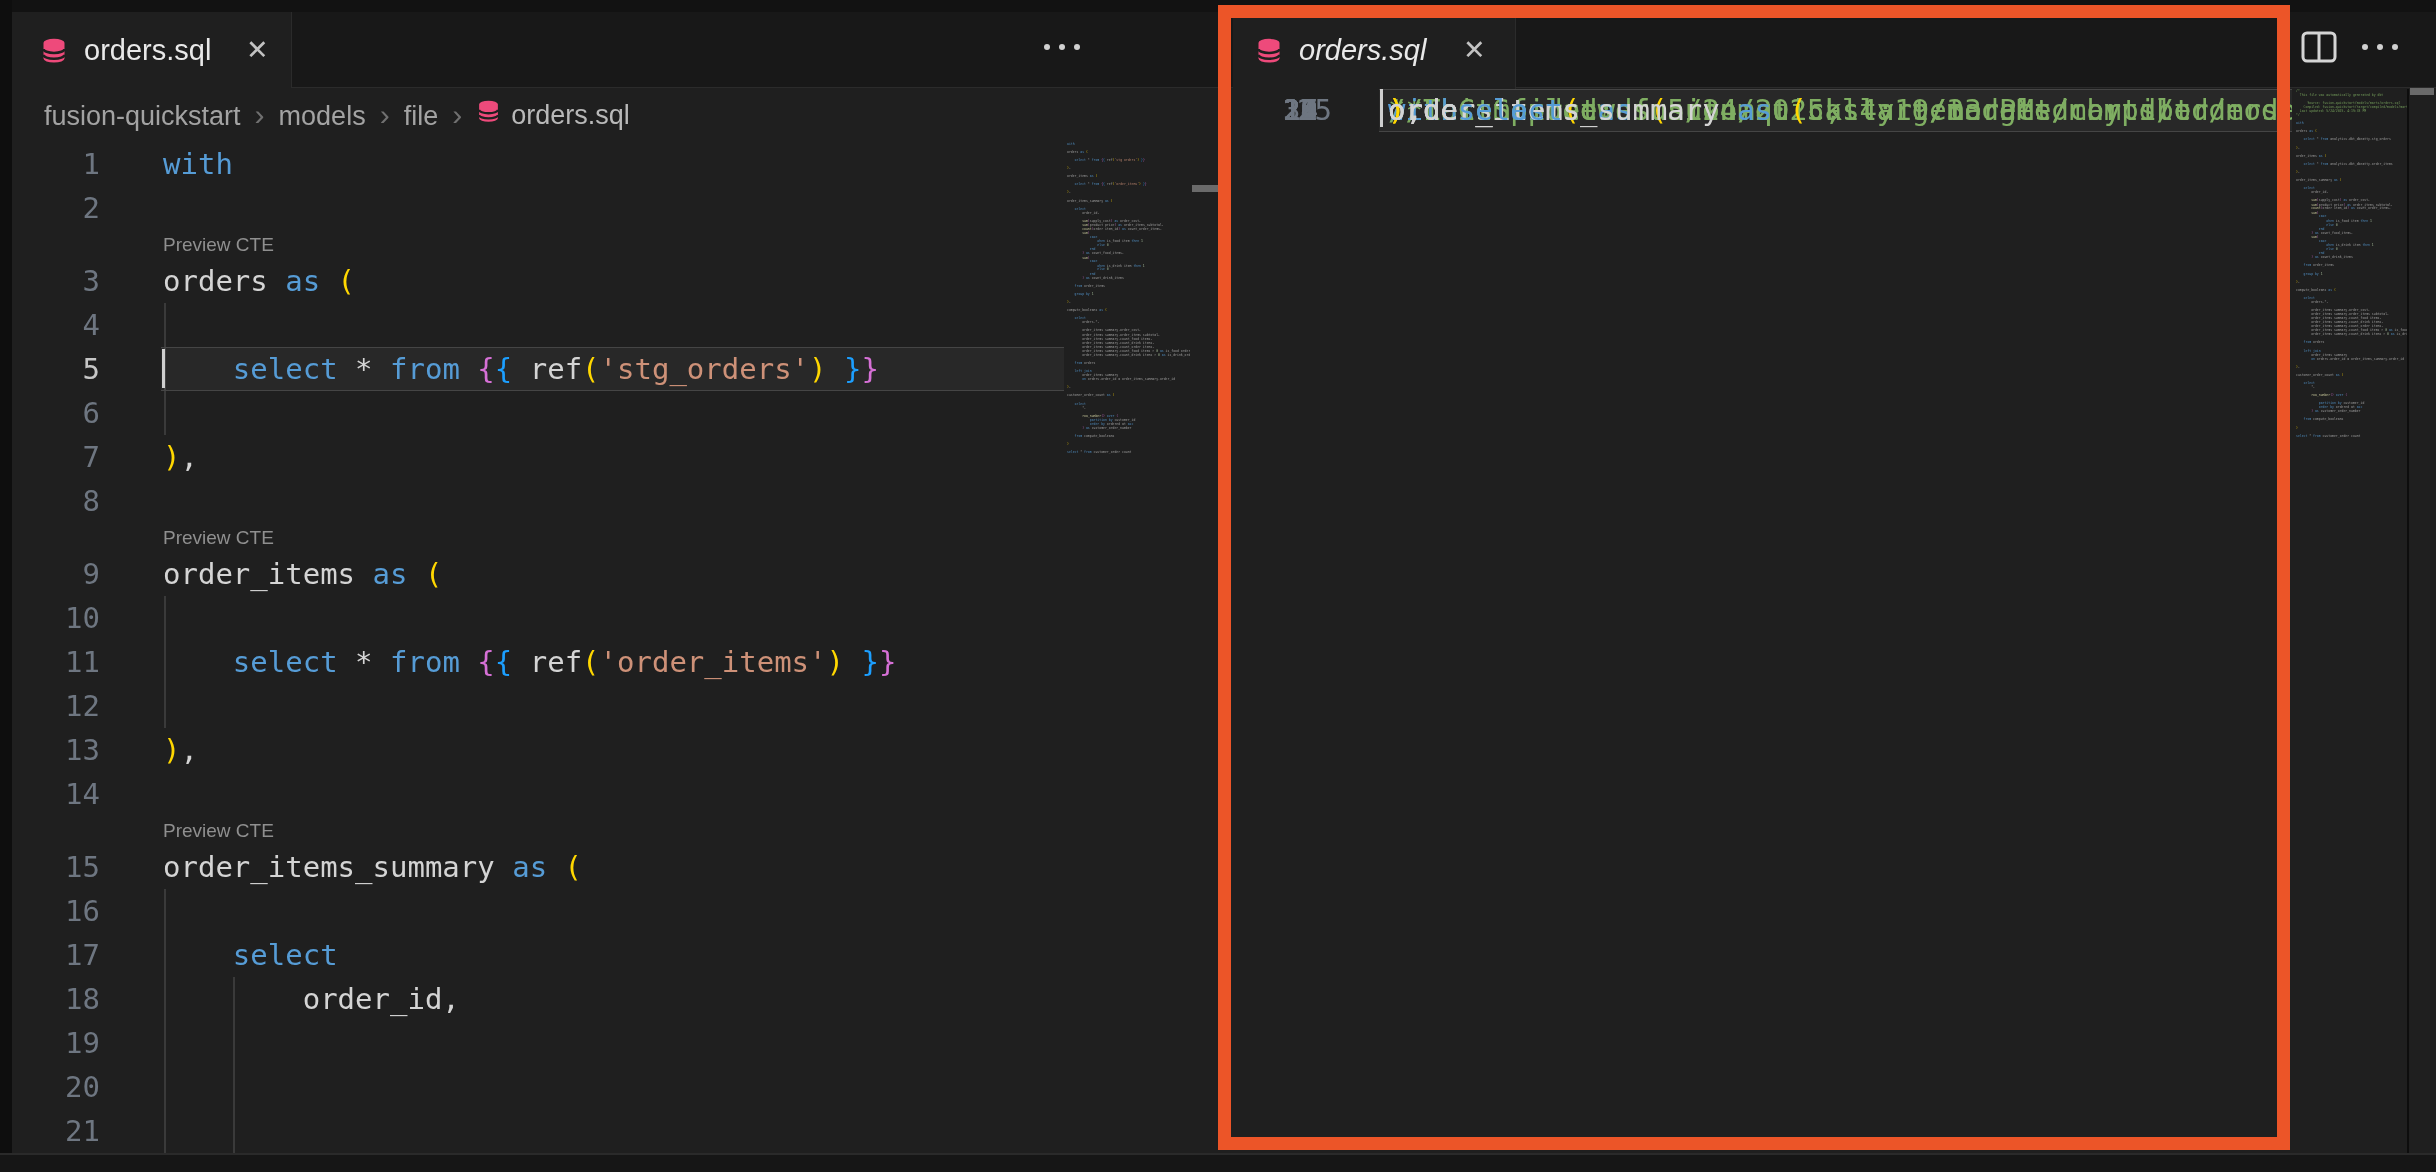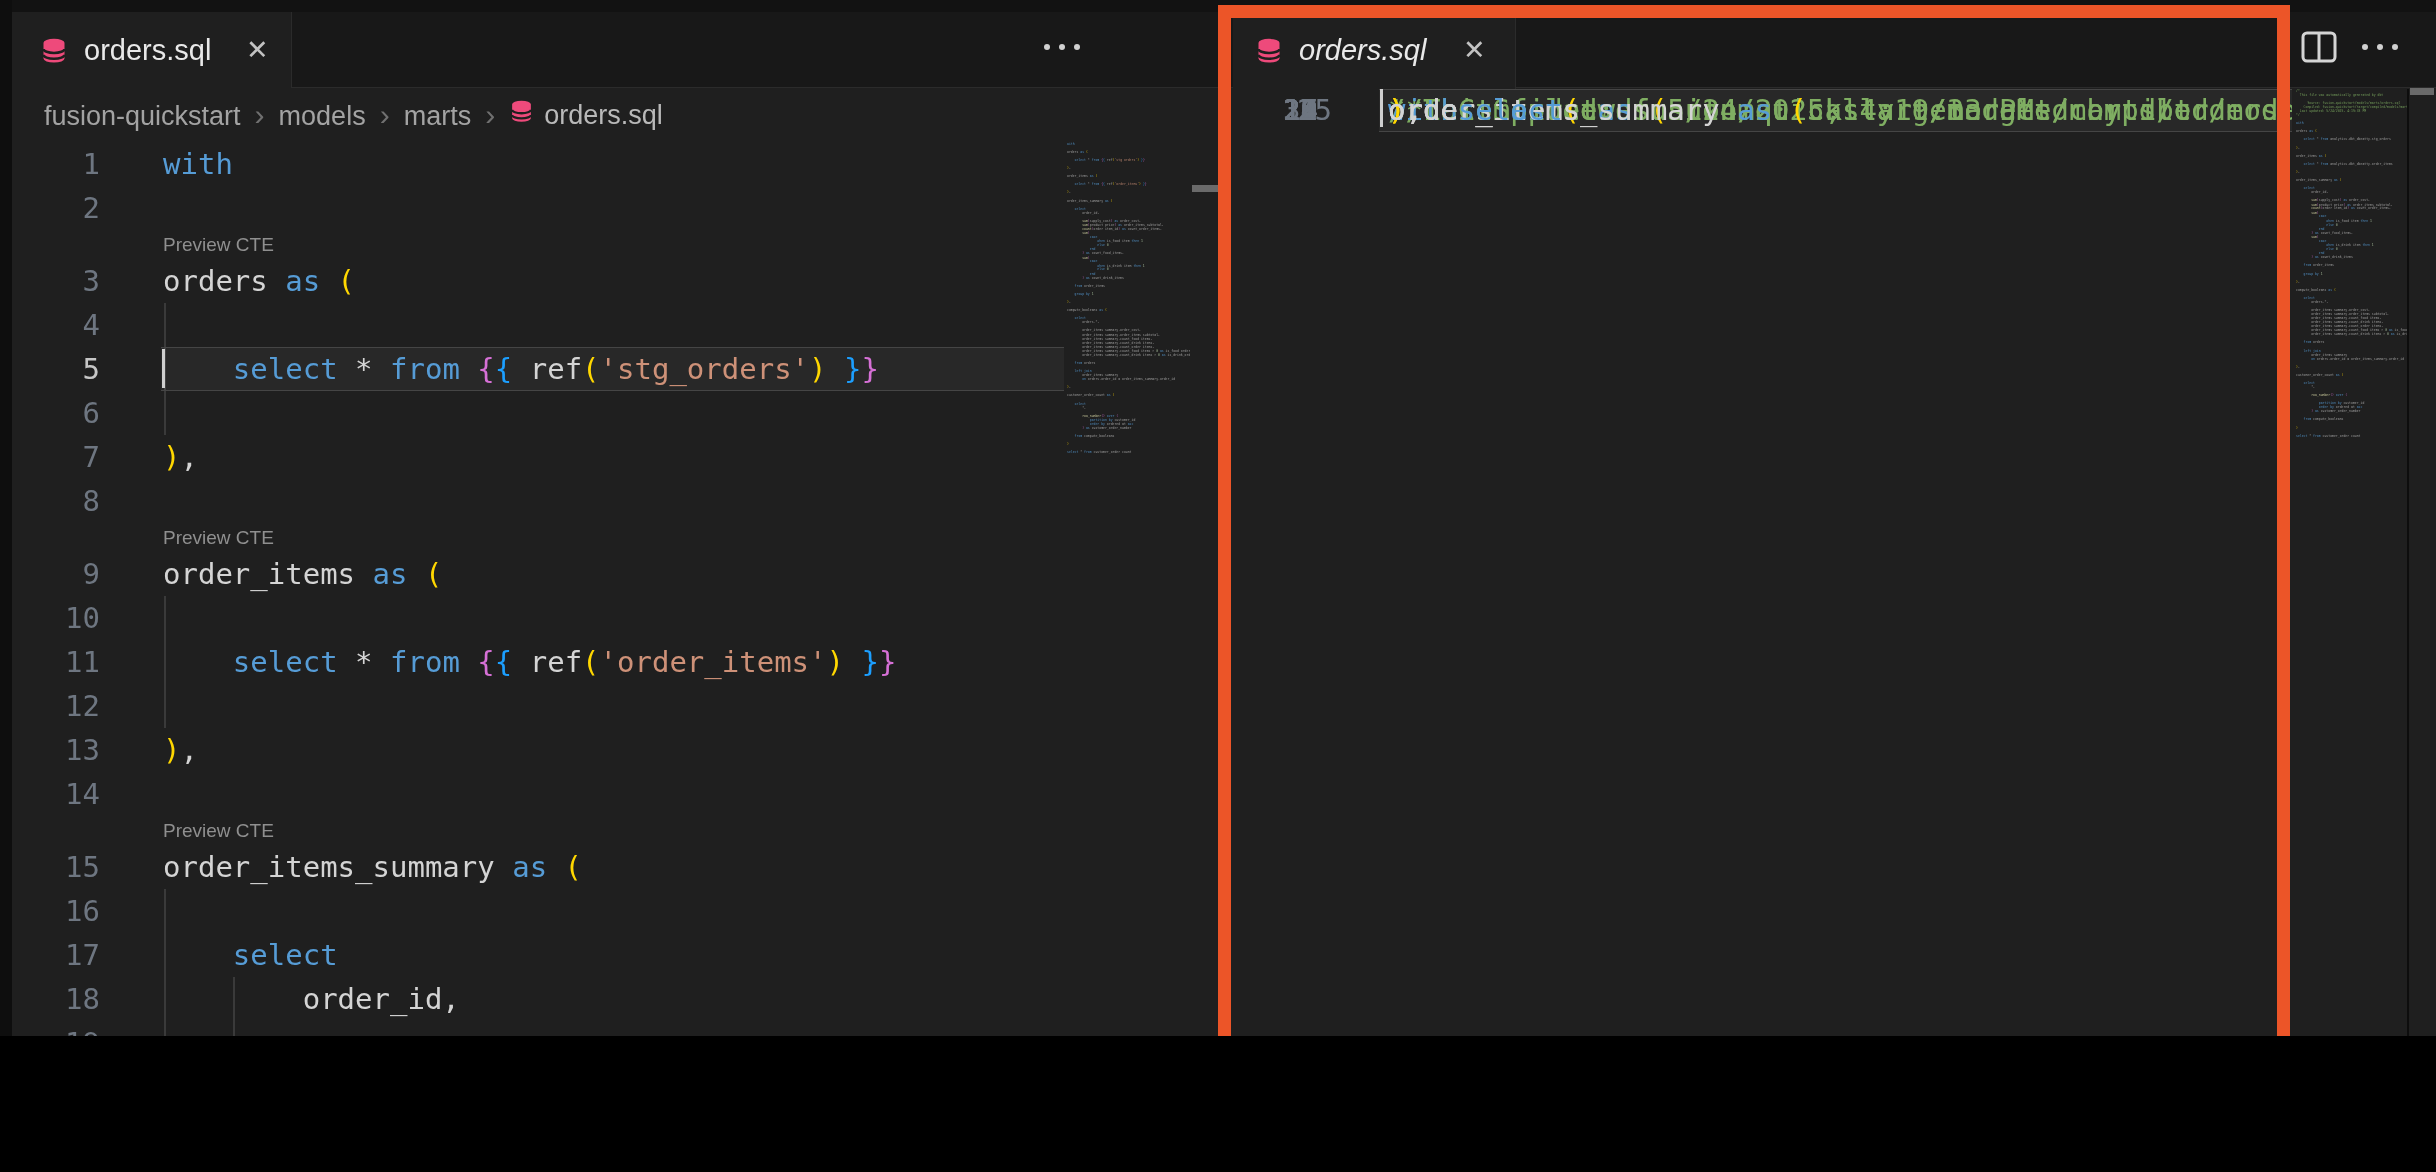--- a/index.html
+++ b/index.html
@@ -1,21 +1,21 @@
 <!DOCTYPE html>
 <html style="--keyword: #569CD6; --identifier: #D4D4D4; --string: #CE9178; --function: #DCDCAA; --number: #B5CEA8; --comment: #7FAE62; --bracket1: #FFD700; --bracket2: #D670D6; --bracket3: #1C9FFF; --orange: #EC5528; --pink: #EE4A7B; --lineNumber: #6E7681; --lineNumberActive: #C6C6C6;"><head>
 <meta charset="utf-8">
 <title>orders.sql</title>
 <style>
   *{box-sizing:border-box;margin:0;padding:0}
   html,body{background:#000}
   body{width:2436px;height:1172px;position:relative;overflow:hidden;
        font-family:"Liberation Sans",sans-serif;color:#d4d4d4}
   .abs{position:absolute}
-  .window{position:absolute;left:0;top:0;width:2436px;height:1036px;background:#1f1f1f;overflow:hidden}
+  .window{position:absolute;left:0;top:0;width:2436px;height:1172px;background:#1f1f1f;overflow:hidden}
   .top-strip{left:0;top:0;width:2436px;height:12px;background:#121212}
   .left-strip{left:0;top:0;width:12px;height:1172px;background:#0e0e0e}
   .bottom-strip{left:0;top:1153px;width:2436px;height:19px;background:#161616;border-top:2px solid #2a2a2a}
   .tabstrip{top:12px;height:76px;background:#181818;border-bottom:1px solid #2b2b2b}
   .tabstrip.left{left:12px;width:1210px}
   .tabstrip.right{left:1222px;width:1214px}
   .tab{top:12px;height:77px;background:#1f1f1f;border-right:1px solid #2b2b2b}
   .tab-label{font-size:29px;color:#e9e9e9;line-height:77px;white-space:nowrap}
   .tab-label.italic{font-style:italic}
   .tab-close{font-size:27px;color:#c2c2c2;line-height:77px}
@@ -67,21 +67,21 @@
     <span class="abs tab-label" style="left:72px;top:0">orders.sql</span>
     <span class="abs tab-close" style="left:234px;top:0">✕</span>
   </div>
   <div class="abs dots" style="left:1044px;top:44px">
       <span></span>
       <span></span>
       <span></span>
     </div>
 
   <div class="breadcrumb abs">
-    <span id="bc-folders"><span class="bc-item">fusion-quickstart</span><span class="bc-sep">›</span><span class="bc-item">models</span><span class="bc-sep">›</span><span class="bc-item">marts</span><span class="bc-sep">›</span></span>
+    <span id="bc-folders"><span class="bc-item">fusion-quickstart</span><span class="bc-sep">›</span><span class="bc-item">models</span><span class="bc-sep">›</span><span class="bc-item">file</span><span class="bc-sep">›</span></span>
     <span class="db-icon" id="bc-icon"><svg width="25" height="25" viewBox="0 0 24 24">
     <path d="M3 5 a9 3.4 0 0 1 18 0 v13.5 a9 3.4 0 0 1 -18 0 z" fill="#EE4A7B"></path>
     <path d="M3 10.3 a9 3.4 0 0 0 18 0" fill="none" stroke="#1f1f1f" stroke-width="2.2"></path>
     <path d="M3 15.3 a9 3.4 0 0 0 18 0" fill="none" stroke="#1f1f1f" stroke-width="2.2"></path>
   </svg></span>
     <span class="bc-file">orders.sql</span>
   </div>
 
   <div id="left-code" class="abs editor-clip" style="left:12px;top:142px;width:1052px;height:1011px">
       <div class="abs guide" style="left:152px;top:161px;height:132px"></div>

